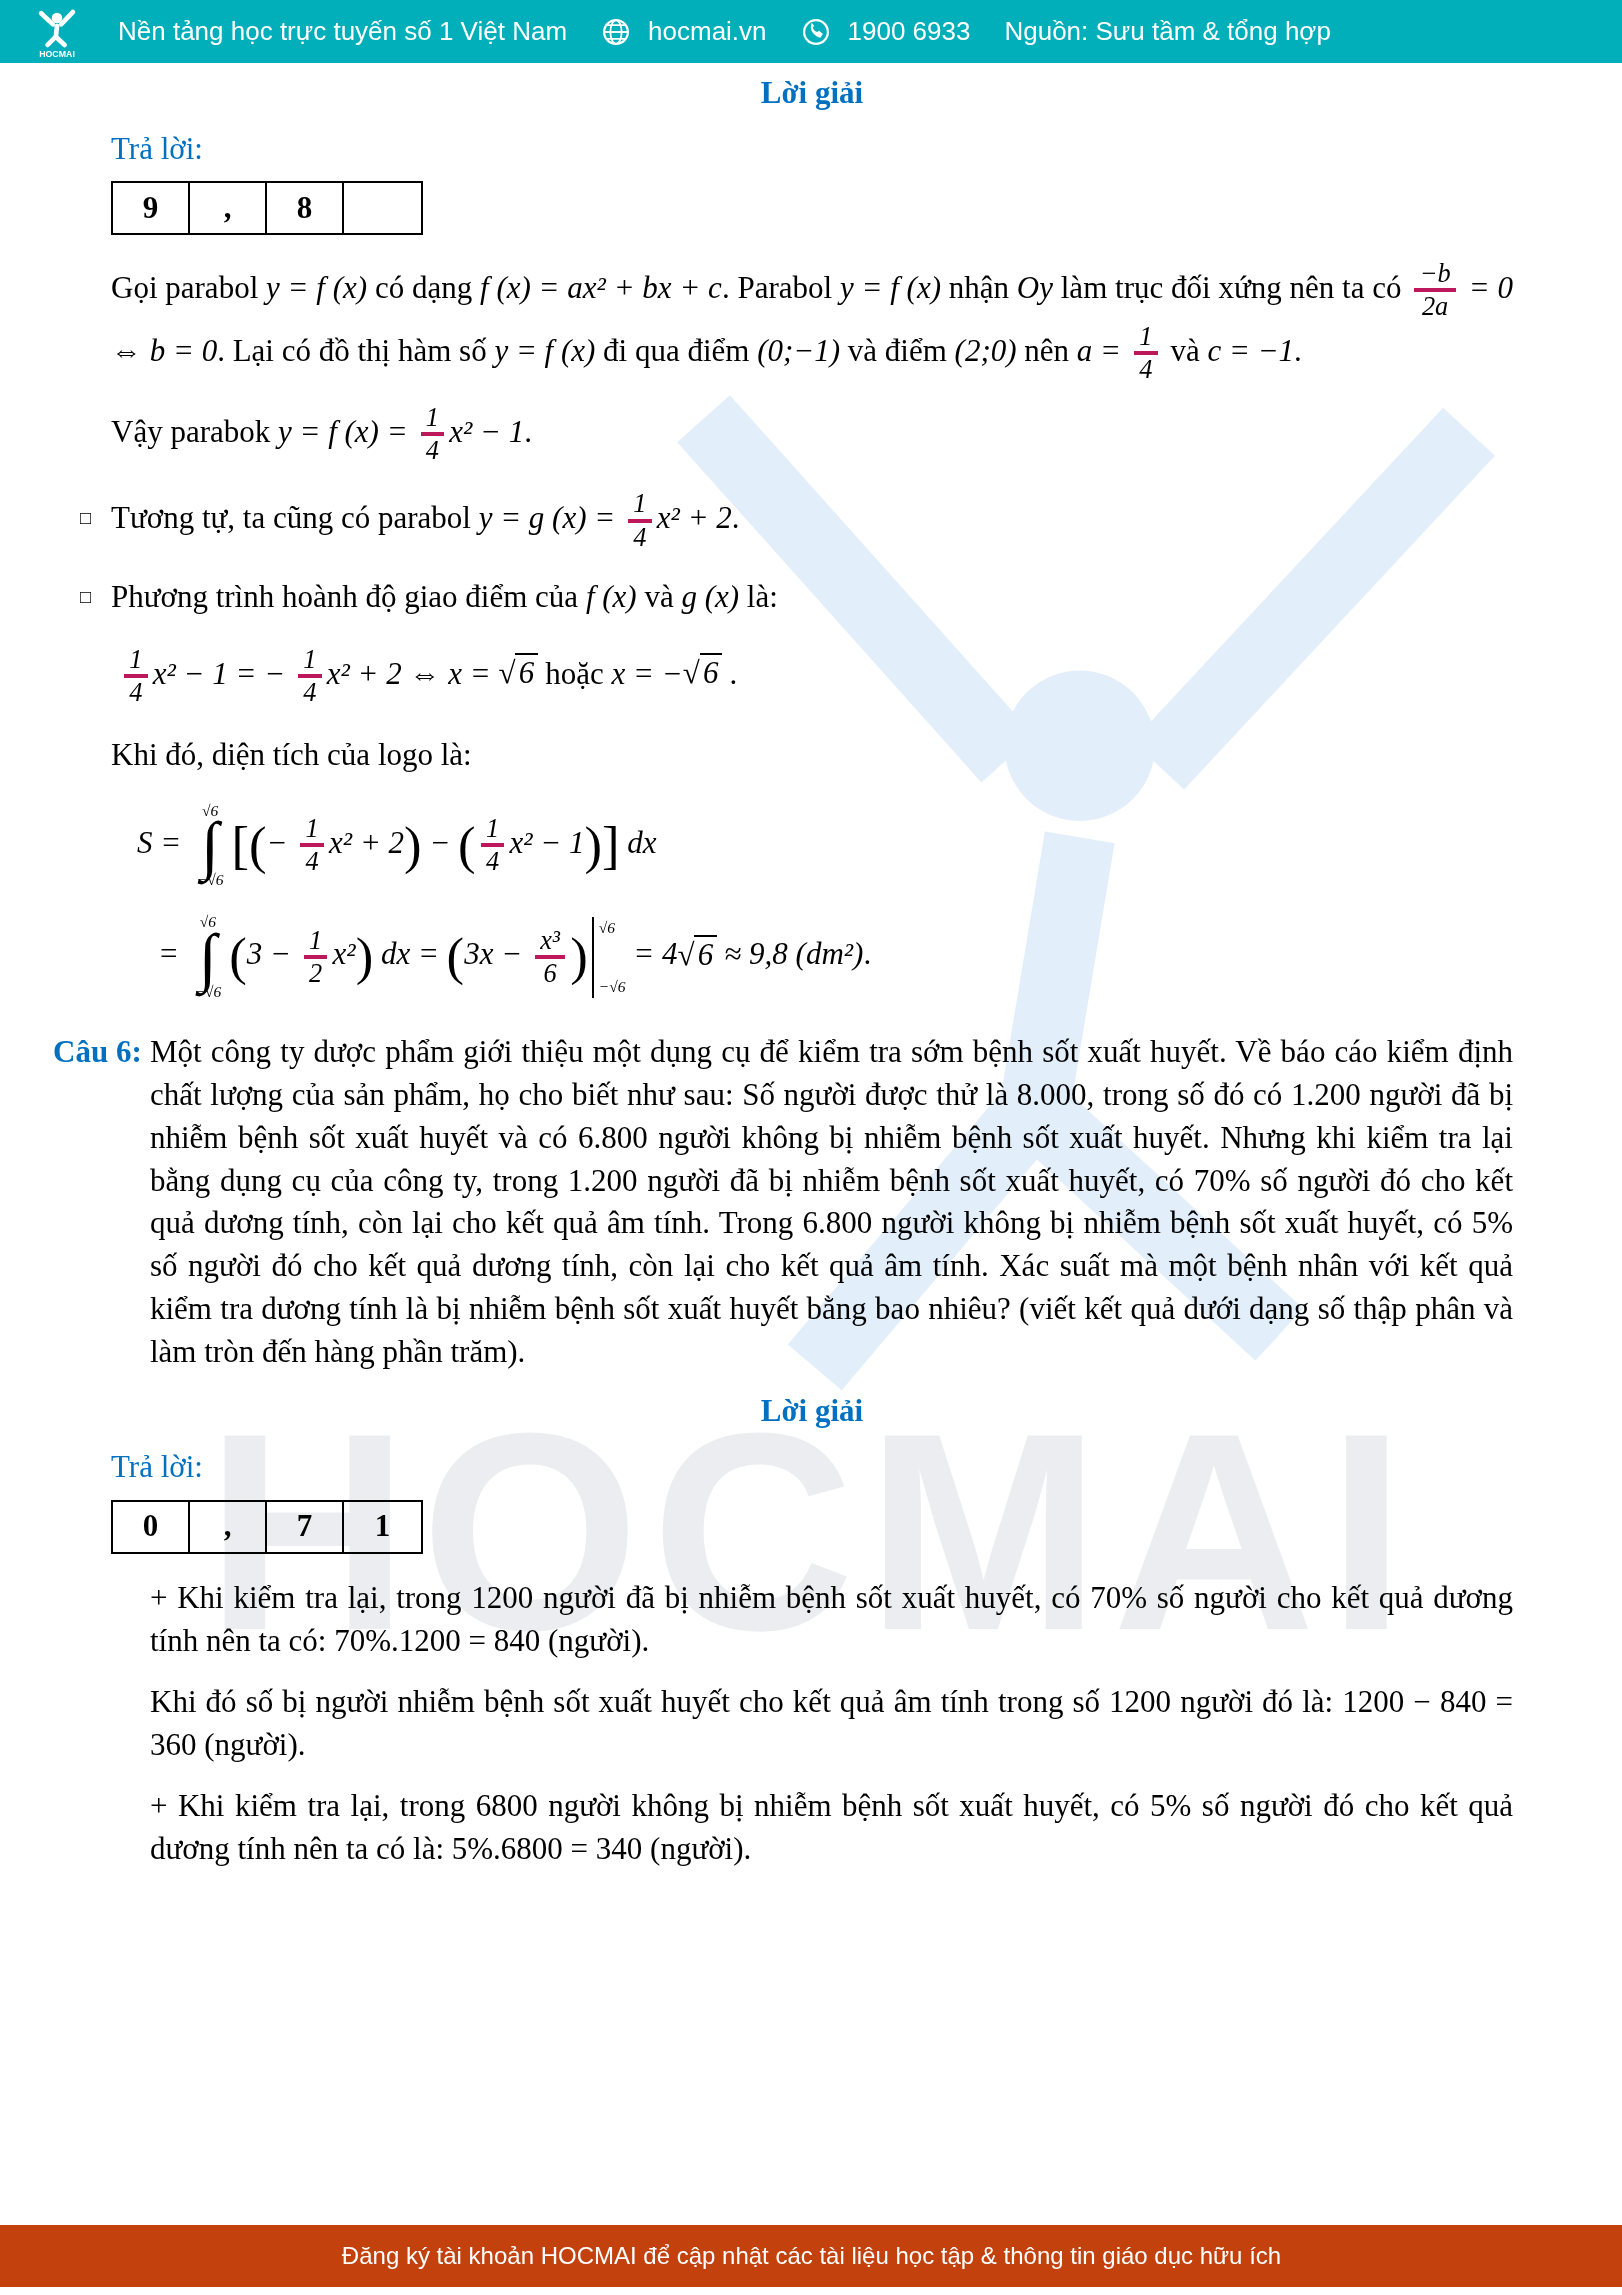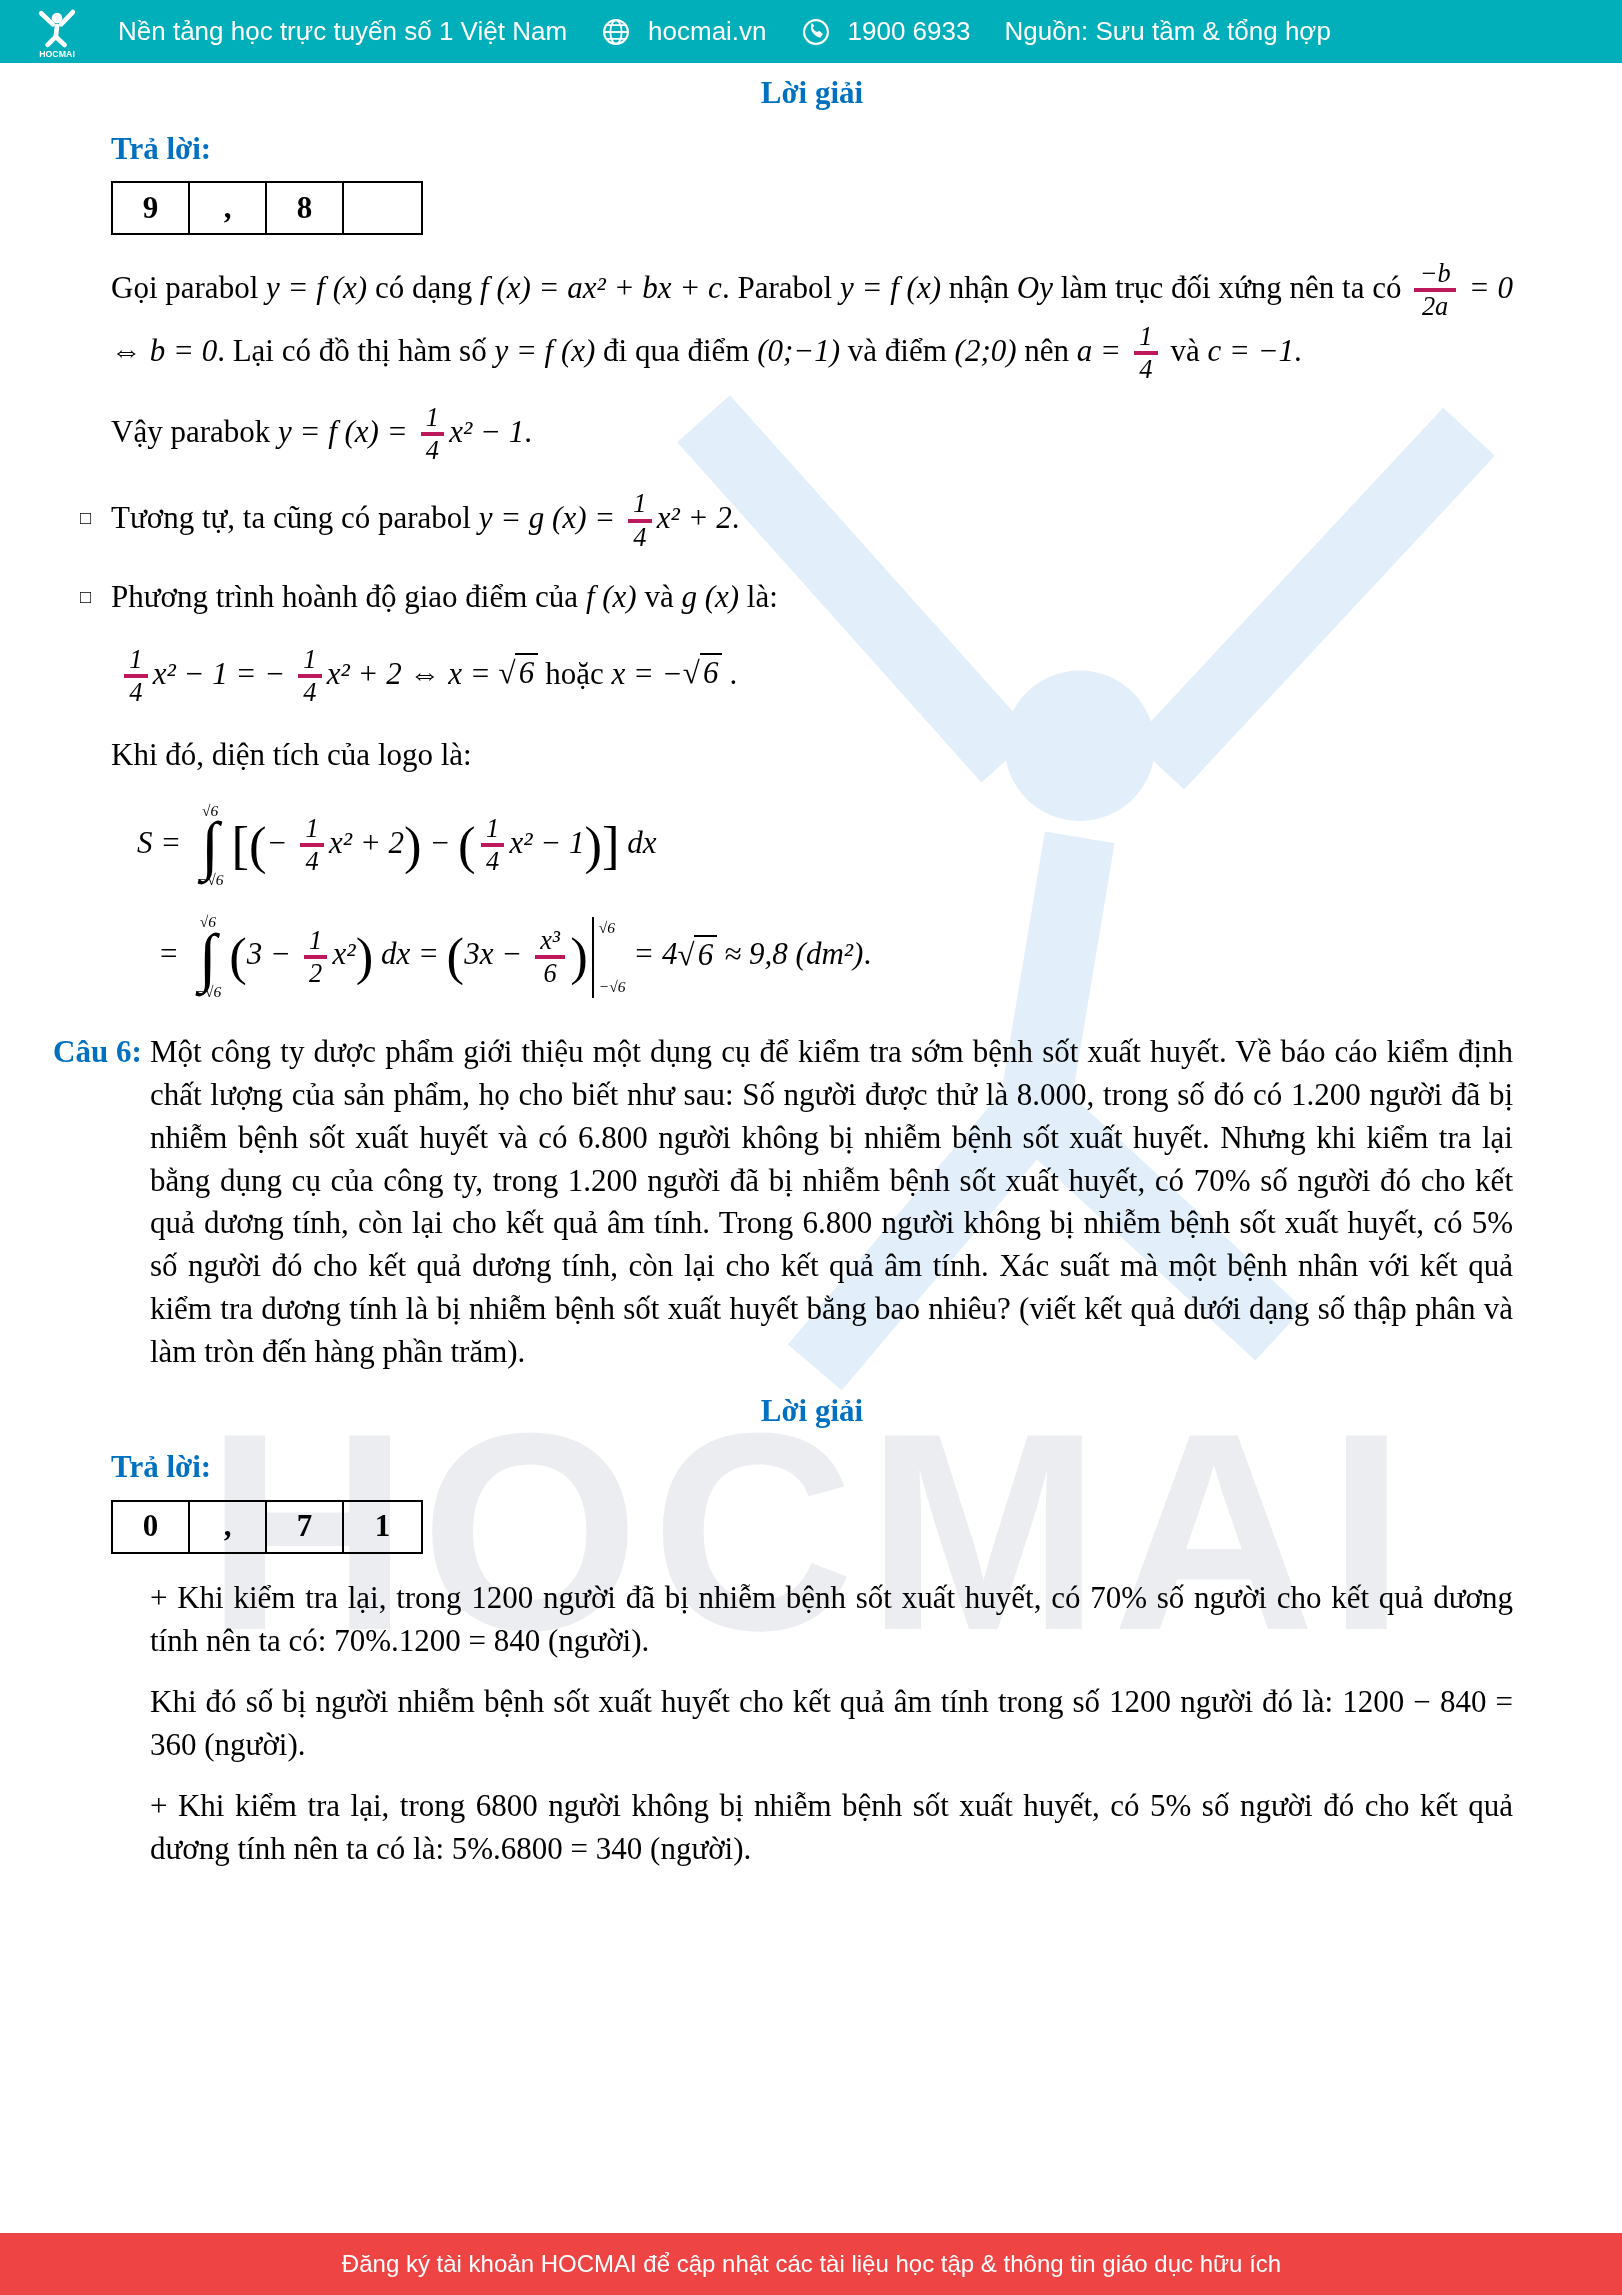--- a/index.html
+++ b/index.html
@@ -6,32 +6,32 @@
   body { background:#ffffff; font-family:"Liberation Serif","DejaVu Serif",serif; }
   .page { position:relative; width:1623px; height:2295px; background:#fff; overflow:hidden; }
 
   
   .hdr { position:absolute; top:0; left:0; width:100%; height:63px; background:#00afb9;
          display:flex; align-items:center; gap:34px; padding:0 30px; color:#fff; z-index:3;
          font-family:"Liberation Sans","DejaVu Sans",sans-serif; font-size:26px; }
   .logo { width:54px; height:54px; flex:none; }
   .hitem { display:flex; align-items:flex-end; gap:17px; }
   .hicon { width:30px; height:30px; }
-  .ftr { position:absolute; bottom:0; left:0; width:100%; height:62px; background:#ef4444;
+  .ftr { position:absolute; bottom:8px; left:0; width:100%; height:62px; background:#c2410c;
          color:#fff; display:flex; align-items:center; justify-content:center; z-index:3;
          font-family:"Liberation Sans","DejaVu Sans",sans-serif; font-size:24px; }
 
   
   .wm { position:absolute; inset:0; z-index:0; pointer-events:none; }
 
   
   .content { position:absolute; left:111px; right:110px; top:68px; z-index:1;
              font-size:31px; line-height:1.38; color:#000; text-align:justify; }
   .sol-title { text-align:center; color:#0070c0; font-weight:bold; margin:3.9px 0 13px 0; }
-  .ans-label { color:#0070c0; font-weight:bold; margin-bottom:10.5px; text-align:left; }
+  .ans-label { color:#0070c0; font-weight:normal; margin-bottom:10.5px; text-align:left; }
   .agrid { display:flex; border:2px solid #000; width:max-content; margin-bottom:23.6px; background:rgba(255,255,255,.0); }
   .acell { width:77px; height:50px; display:flex; align-items:center; justify-content:center;
            font-size:31px; font-weight:bold; border-right:2px solid #000; }
   .acell:last-child { border-right:none; }
   p.para { margin-bottom:18.3px; }
   .ind { margin-left:39px; }
 
   
   .mi { font-style:italic; }
   .frac { display:inline-flex; flex-direction:column; text-align:center; vertical-align:middle;

